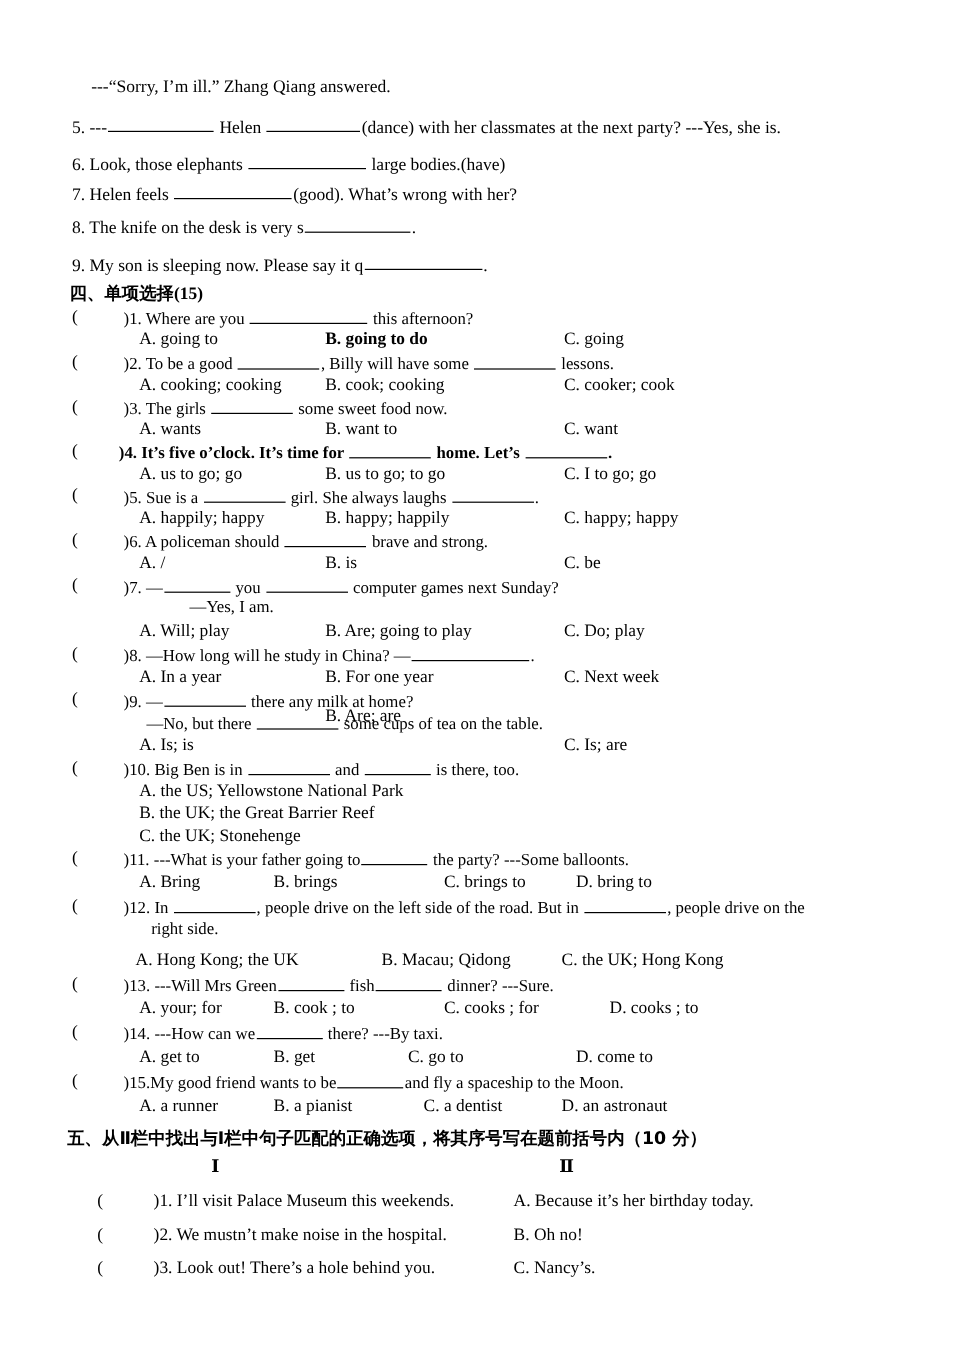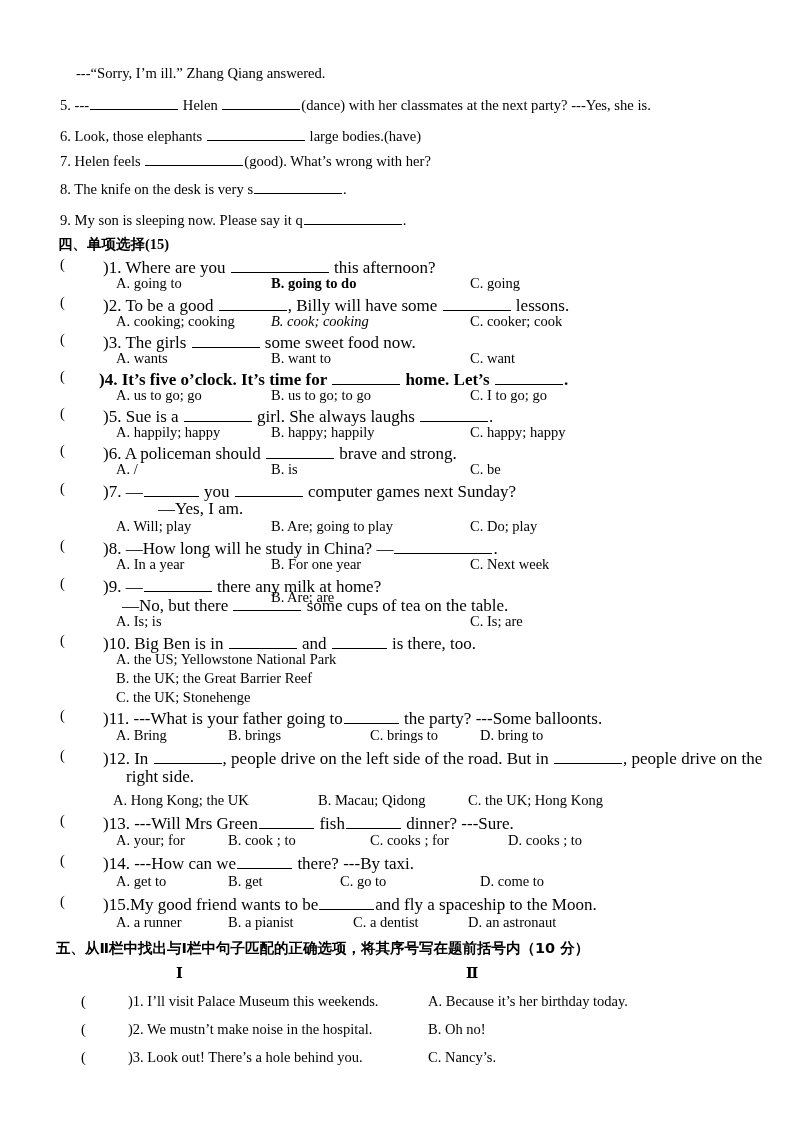--- a/index.html
+++ b/index.html
@@ -63,21 +63,21 @@
   }
   .heading .paren {
     font-family: "Liberation Serif", "DejaVu Serif", serif;
     font-weight: bold;
   }
 
   
   .mcq-stem {
     position: absolute;
     white-space: nowrap;
-    font-size: 17px;
+    font-size: 14px;
   }
   .paren-open {
     position: absolute;
     font-size: 14.5px;
   }
   .opt {
     position: absolute;
     white-space: nowrap;
     font-size: 14.5px;
   }
@@ -142,21 +142,21 @@
   </div>
   <div class="opt" style="left:116px; top:275px;">A. going to</div>
   <div class="opt" style="left:271px; top:275px;font-weight:bold;">B. going to do</div>
   <div class="opt" style="left:470px; top:275px;">C. going</div>
 
   <div class="paren-open" style="left:60px; top:294px;"><span>(</span></div>
   <div class="mcq-stem" style="left:103px; top:294px;">
     <span>)2.</span><span> </span><span>To be a good </span><span class="blank b-md"></span><span>, Billy will have some </span><span class="blank b-md"></span><span> lessons.</span>
   </div>
   <div class="opt" style="left:116px; top:313px;">A. cooking; cooking</div>
-  <div class="opt" style="left:271px; top:313px;font-style:italic;">B. cook; cooking</div>
+  <div class="opt" style="left:271px; top:313px;">B. cook; cooking</div>
   <div class="opt" style="left:470px; top:313px;">C. cooker; cook</div>
 
   <div class="paren-open" style="left:60px; top:331px;"><span>(</span></div>
   <div class="mcq-stem" style="left:103px; top:331px;">
     <span>)3.</span><span> </span><span>The girls </span><span class="blank b-md"></span><span> some sweet food now.</span>
   </div>
   <div class="opt" style="left:116px; top:350px;">A. wants</div>
   <div class="opt" style="left:271px; top:350px;">B. want to</div>
   <div class="opt" style="left:470px; top:350px;">C. want</div>
 

